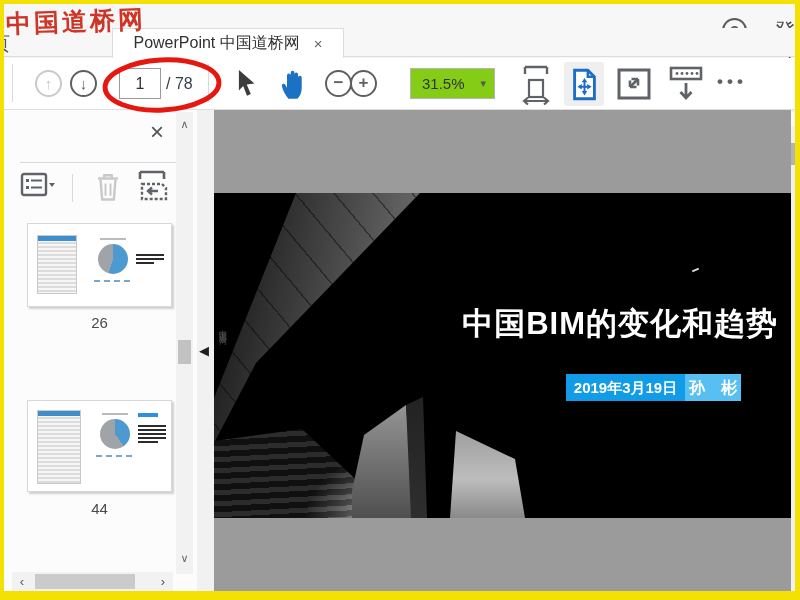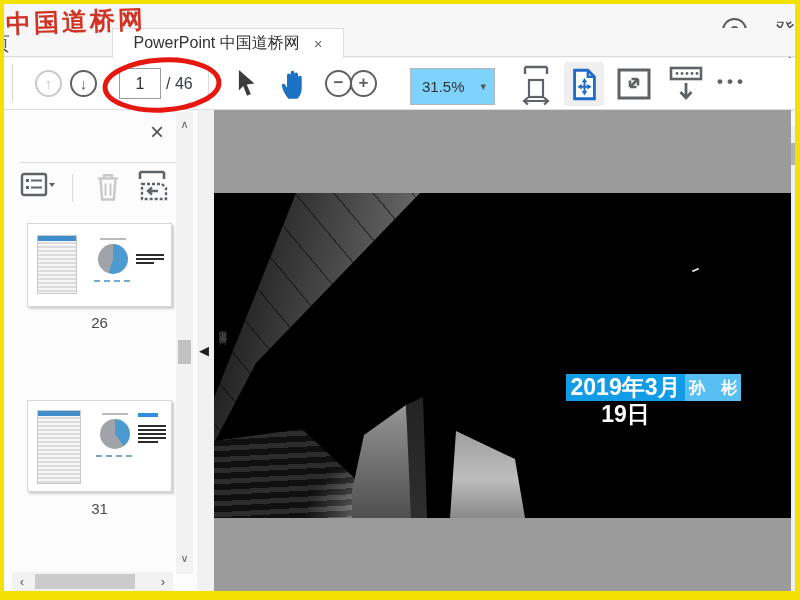--- a/index.html
+++ b/index.html
@@ -39,22 +39,22 @@
   .vsep { top:60px; width:1px; height:38px; background:#d9d9d9; }
   .circle-btn { width:27px; height:27px; border-radius:50%; text-align:center; background:#fff; }
   .circle-btn.disabled { border:2px solid #c9c9c9; color:#c9c9c9; }
   .circle-btn.enabled  { border:2px solid #5f5f5f; color:#5f5f5f; }
   .nav-glyph { font-size:15px; line-height:23px; font-weight:bold; }
   .zoom-glyph { font-size:17px; line-height:22px; font-weight:bold; }
   .page-box { left:115px; top:64px; width:42px; height:31px; border:1px solid #9b9b9b;
               background:#fff; font-size:16px; color:#333; text-align:center; line-height:29px; }
   .page-total { left:162px; top:71px; font-size:16px; color:#35404d; }
   .red-circle { left:94px; top:49px; z-index:5; pointer-events:none; }
-  .zoom-box { left:406px; top:64px; width:85px; height:37px; border:1px solid #b5b5b5;
-              background:#7dd3fc; display:flex; align-items:center; }
+  .zoom-box { left:406px; top:64px; width:85px; height:31px; border:1px solid #b5b5b5;
+              background:#84cc16; display:flex; align-items:center; }
   .zoom-box .val { font-size:15px; color:#333; margin-left:11px; flex:1; }
   .zoom-box .caret { font-size:11px; color:#555; margin-right:8px; }
   .fitpage-btn { left:560px; top:58px; width:40px; height:44px; background:#efefef;
                  border-radius:3px; display:flex; align-items:center; justify-content:center; }
   .ellipsis { left:713px; top:68px; font-size:17px; color:#5f6368; letter-spacing:4px;
               font-weight:bold; }
 
   
   .sidebar { left:0; top:106px; width:193px; height:481px; background:#fcfcfc; }
   .panel-title { left:18px; top:14px; font-size:17px; color:#333; }
@@ -104,21 +104,21 @@
           background:linear-gradient(to bottom,#353535 0%,#c9c9c9 45%,#8b8b8b 70%,#4f4f4f 100%); }
   .facade-c { clip-path:polygon(192px 212px, 209px 204px, 213px 325px, 197px 325px);
           background:linear-gradient(to bottom,#101010,#2e2e2e); }
   .facade-d { clip-path:polygon(242px 238px, 301px 266px, 311px 325px, 236px 325px);
           background:linear-gradient(to bottom,#1d1d1d 0%,#787878 55%,#bdbdbd 88%,#8a8a8a 100%); }
   .speck { left:478px; top:76px; width:7px; height:2px; background:#d8d8d8;
            transform:rotate(-22deg); }
   .slide-title { right:13px; top:110px; font-size:31px; font-weight:bold; color:#fff;
                  letter-spacing:1px; white-space:nowrap; }
   .badges { left:352px; top:181px; display:flex; height:27px; }
-  .badge-date { width:119px; background:#129ce8; color:#fff; font-size:23px; font-weight:bold;
+  .badge-date { width:119px; background:#129ce8; color:#fff; font-size:15px; font-weight:bold;
                 text-align:center; line-height:27px; }
   .badge-author { width:56px; background:#57bff2; color:#fff; font-size:16px; font-weight:bold;
                   text-align:center; line-height:27px; }
   .photo-watermark { left:2px; top:130px; writing-mode:vertical-rl; font-size:8px;
                      color:#4a4a4a; letter-spacing:2px; }
 
   .main-vscroll { left:787px; top:106px; width:4px; height:481px; background:#f0f0f0; }
   .main-vscroll .btn { position:absolute; left:0; top:2px; width:4px; height:14px; background:#fafafa; }
   .main-vscroll .thumb { position:absolute; left:0; top:33px; width:4px; height:22px; background:#b3b3b3; }
 
@@ -145,21 +145,21 @@
   <div class="abs vsep" style="left:8px;"></div>
 
   <div class="abs circle-btn disabled" style="left:31px; top:66px;">
     <div class="nav-glyph">↑</div>
   </div>
   <div class="abs circle-btn enabled" style="left:66px; top:66px;">
     <div class="nav-glyph">↓</div>
   </div>
 
   <div class="abs page-box">1</div>
-  <div class="abs page-total">/ 46</div>
+  <div class="abs page-total">/ 78</div>
   <svg class="abs red-circle" width="132" height="64">
     <ellipse cx="64" cy="32" rx="57" ry="25" fill="none" stroke="#e5170f" stroke-width="5" transform="rotate(-3 64 32)"></ellipse>
   </svg>
 
   <div class="abs vsep" style="left:204px;"></div>
 
   <div class="abs" style="left:232px; top:66px;">
     <svg width="22" height="27" viewBox="0 0 16 20">
       <path d="M2 0 L13.5 10 L7.8 10.8 L10.8 17.8 L8 19 L5.2 11.8 L2 15.2 Z" fill="#3c3c3c"></path>
     </svg>
@@ -274,21 +274,21 @@
       <div class="mini-pie" style="left:72px; top:18px; width:30px; height:30px;
            background:conic-gradient(#4d9ad1 0 40%, #a0a4a8 40% 100%);"></div>
       <div class="pie-legend" style="left:68px; top:54px; width:38px;"></div>
       <div class="txt-bar blue" style="left:110px; top:12px; width:20px;"></div>
       <div class="txt-bar" style="left:110px; top:24px; width:28px;"></div>
       <div class="txt-bar" style="left:110px; top:28px; width:28px;"></div>
       <div class="txt-bar" style="left:110px; top:32px; width:28px;"></div>
       <div class="txt-bar" style="left:110px; top:36px; width:28px;"></div>
       <div class="txt-bar" style="left:110px; top:40px; width:20px;"></div>
     </div>
-    <div class="abs thumb-label" style="top:390px;">31</div>
+    <div class="abs thumb-label" style="top:390px;">44</div>
 
     <div class="hscroll abs">
       <span class="chev">‹</span>
       <span class="thumb"></span>
       <span class="sp"></span>
       <span class="chev">›</span>
     </div>
   </div>
 
   <div class="abs vscroll">
@@ -304,20 +304,21 @@
     <div class="slide">
       <div class="shape band"></div>
       <div class="shape band-lines"></div>
       <div class="shape facade-a"></div>
       <div class="shape facade-a2"></div>
       <div class="shape facade-b"></div>
       <div class="shape facade-c"></div>
       <div class="shape facade-d"></div>
       <div class="abs speck"></div>
       <div class="abs photo-watermark">中国道桥网</div>
+      <div class="abs slide-title">中国BIM的变化和趋势</div>
       <div class="badges abs">
         <div class="badge-date">2019年3月19日</div>
         <div class="badge-author">孙　彬</div>
       </div>
     </div>
   </div>
 
   <div class="abs main-vscroll">
     <span class="btn"></span>
     <span class="thumb"></span>

